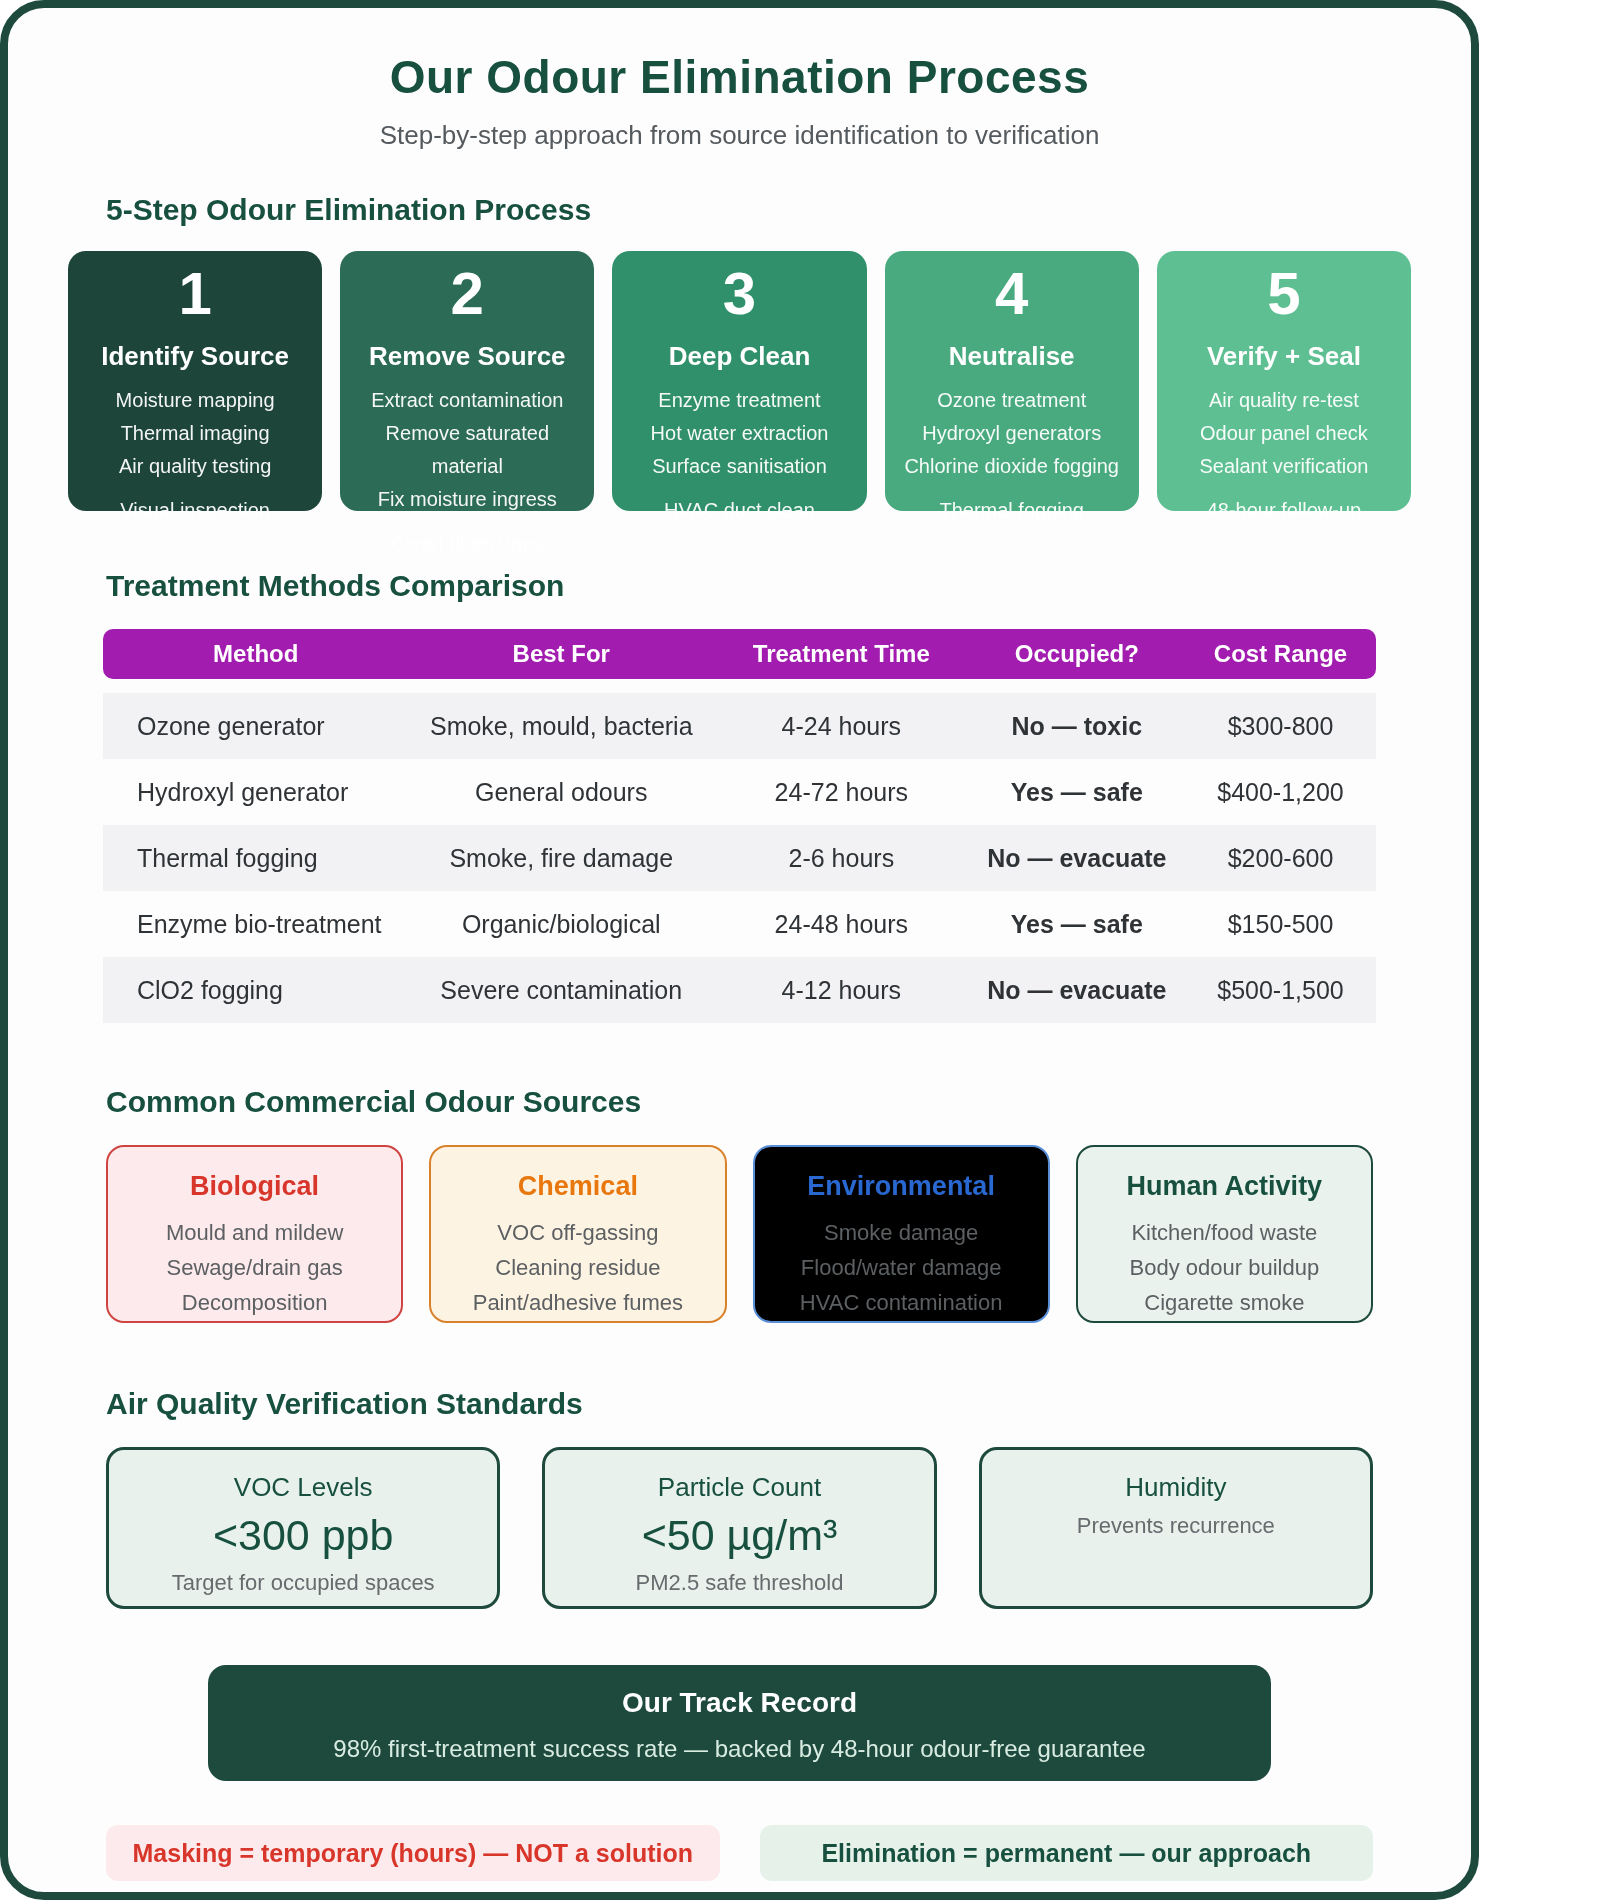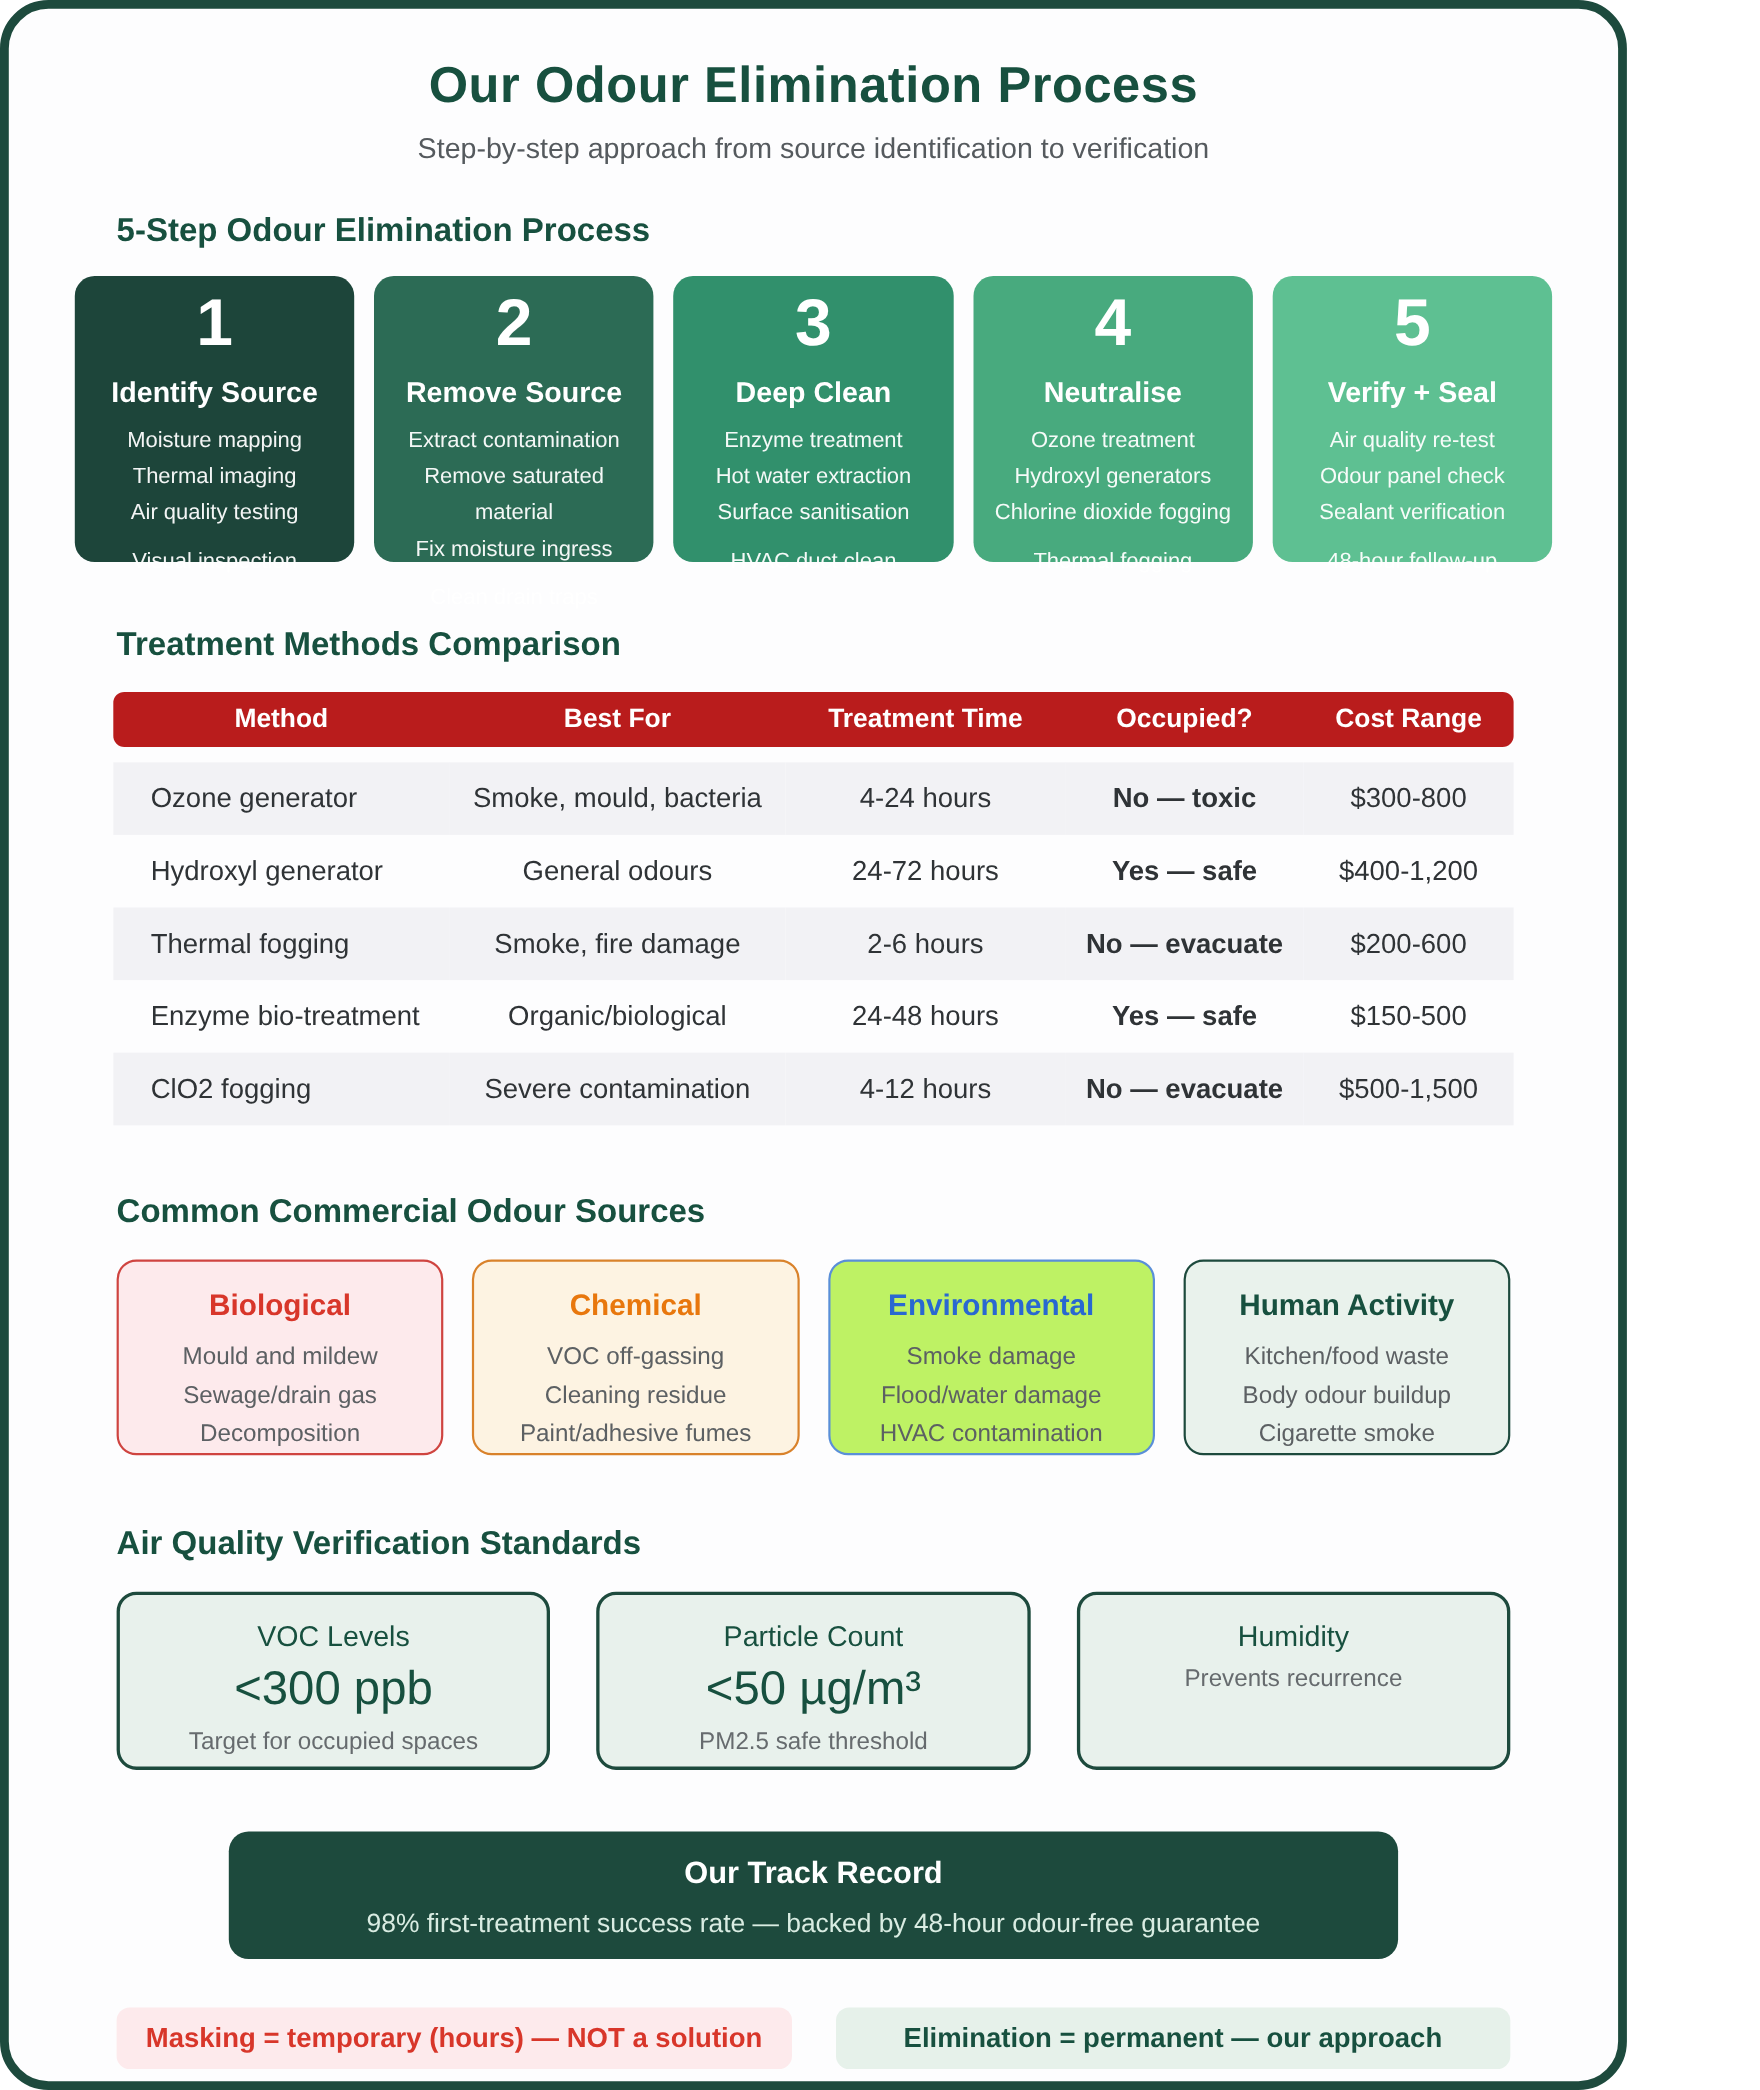--- a/index.html
+++ b/index.html
@@ -46,21 +46,21 @@
   .step-items { margin-top:12px; }
   .step-item-last { margin-top:11px; }
 
   
   .table-heading { margin-top:58px; }
   .tablebox { margin:26px 95px 0; }
   .tm-colw0 { width:24%; } .tm-colw1 { width:24%; } .tm-colw2 { width:20%; }
   .tm-colw3 { width:17%; } .tm-colw4 { width:15%; }
   .tm-header {
     display:flex; align-items:center; height:50px;
-    background:#b91c1c; border-radius:10px;
+    background:#a21caf; border-radius:10px;
     color:#ffffff; font-size:24px; font-weight:bold;
   }
   .tm-header > div { text-align:center; }
   .tm-table { width:100%; border-collapse:collapse; margin-top:14px; }
   .tm-table td {
     height:66px; font-size:25px; color:#2f3336; text-align:center; padding:0;
   }
   .tm-table tr:nth-child(odd) { background:#f2f2f5; }
   .cell-method { text-align:left !important; padding-left:34px !important; }
   .occ { font-weight:bold; }
@@ -74,21 +74,21 @@
     flex:1; box-sizing:border-box; height:178px;
     border-radius:18px; border:2.5px solid; text-align:center;
     padding-top:24px;
   }
   .source-title { font-size:27px; font-weight:bold; }
   .source-items { font-size:22px; color:#5c6063; line-height:35px; margin-top:13px; }
   .cat-biological    { background:#fdeaec; border-color:#cf4440; }
   .cat-biological .source-title { color:#d8362a; }
   .cat-chemical      { background:#fdf3e2; border-color:#d9822b; }
   .cat-chemical .source-title { color:#e8770d; }
-  .cat-environmental { background:#bef264; border-color:#5a8fd8; }
+  .cat-environmental { background:#000000; border-color:#5a8fd8; }
   .cat-environmental .source-title { color:#2968d1; }
   .cat-human         { background:#e9f2ec; border-color:#1d4a3d; }
   .cat-human .source-title { color:#17503f; }
 
   
   .standards-heading { margin-top:64px; }
   .air-row { display:flex; gap:42px; margin:26px 98px 0; }
   .air-card {
     flex:1; box-sizing:border-box; height:162px;
     background:#e8f1ec; border:3px solid #1d4a3d; border-radius:18px;

